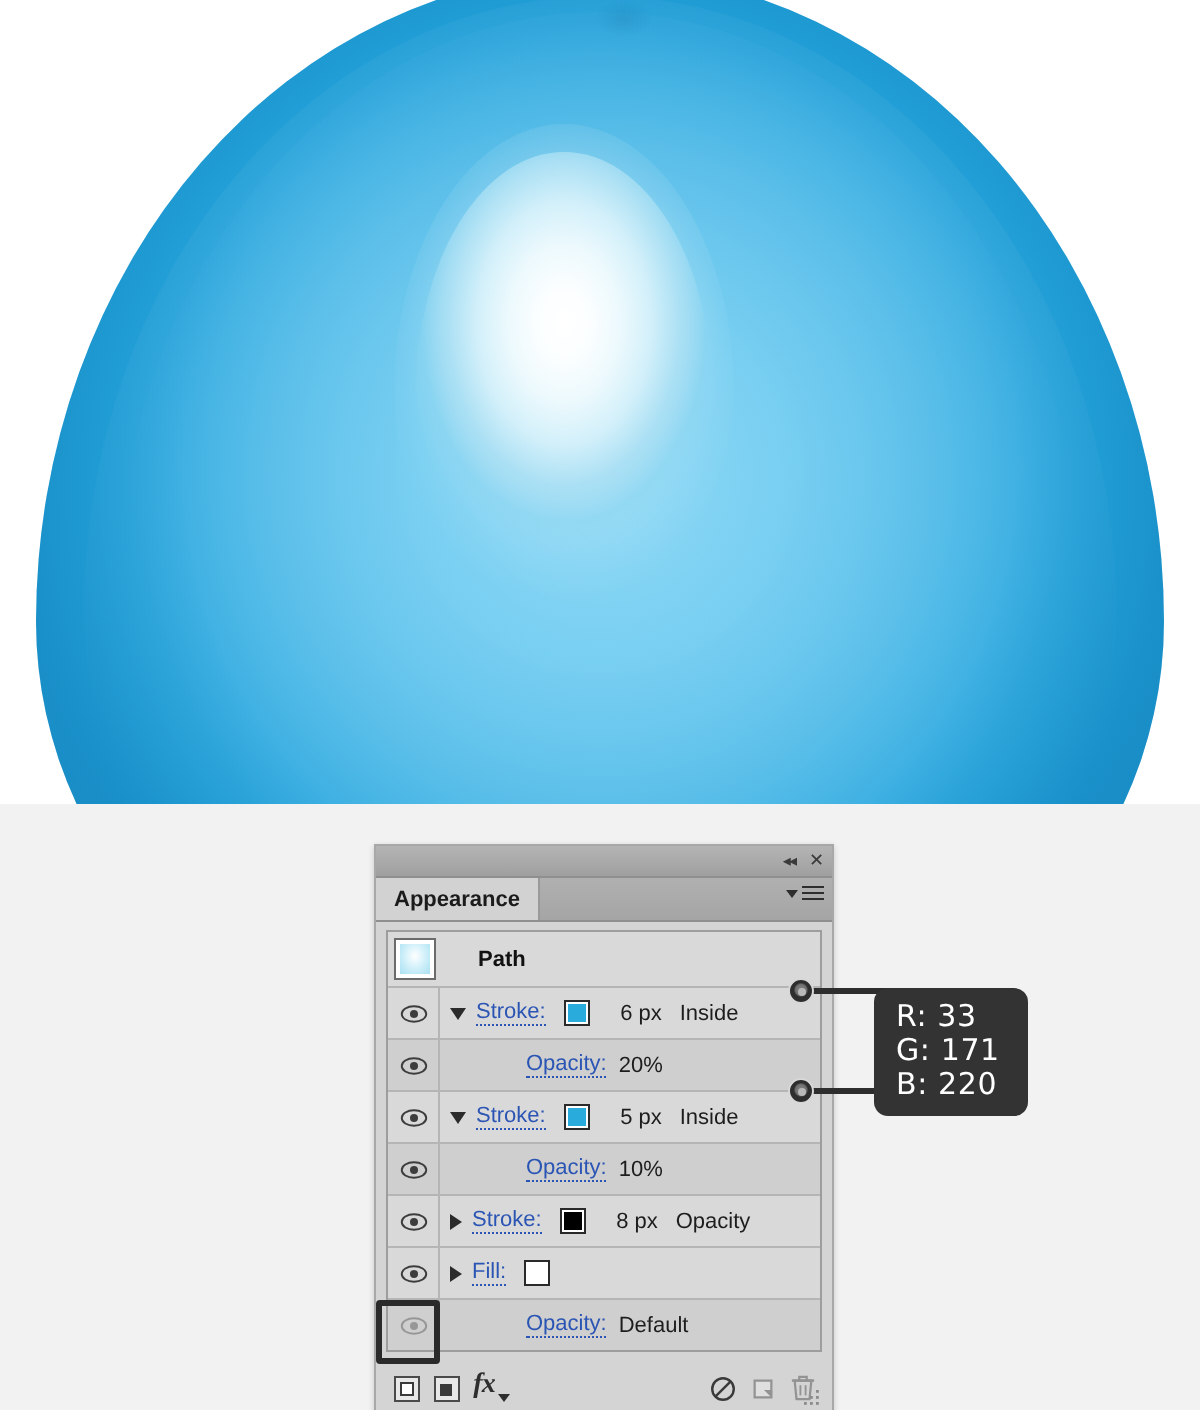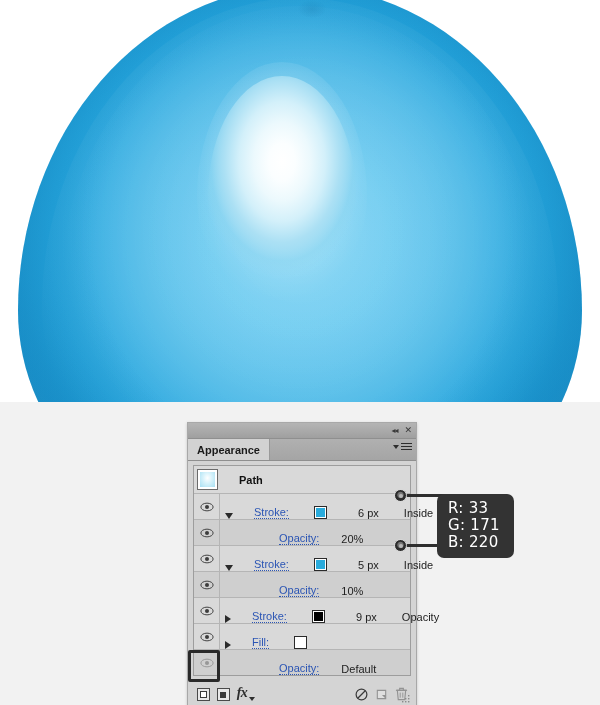--- a/index.html
+++ b/index.html
@@ -225,24 +225,23 @@
     height: 100%;
     display: flex;
     align-items: center;
     justify-content: center;
     border-right: 1px solid #b5b5b5;
     flex: 0 0 25px;
   }
   .col-body {
     flex: 1;
     display: flex;
-    align-items: flex-end;
+    align-items: center;
     height: 100%;
     padding-left: 5px;
-    gap: 16px;
   }
 
   .eye { width: 14px; height: 10px; display:block; }
   .eye.dim { opacity: 0.38; }
 
   .tri {
     width: 0; height: 0;
     margin-right: 5px;
     flex: 0 0 auto;
   }
@@ -504,21 +503,21 @@
       <div class="col-eye">
         <svg class="eye" viewBox="0 0 16 11">
           <ellipse cx="8" cy="5.5" rx="7" ry="4.4" fill="none" stroke="#3d3d3d" stroke-width="1.1"></ellipse>
           <circle cx="8" cy="5.5" r="2.3" fill="#3d3d3d"></circle>
         </svg>
       </div>
       <div class="col-body">
         <span class="tri closed"></span>
         <a class="link" href="#">Stroke:</a>
         <span class="swatch black"></span>
-        <span class="plain stroke-w">9 px</span>
+        <span class="plain stroke-w">8 px</span>
         <span class="plain stroke-align">Opacity</span>
       </div>
     </div>
 
     <div class="row">
       <div class="col-eye">
         <svg class="eye" viewBox="0 0 16 11">
           <ellipse cx="8" cy="5.5" rx="7" ry="4.4" fill="none" stroke="#3d3d3d" stroke-width="1.1"></ellipse>
           <circle cx="8" cy="5.5" r="2.3" fill="#3d3d3d"></circle>
         </svg>

